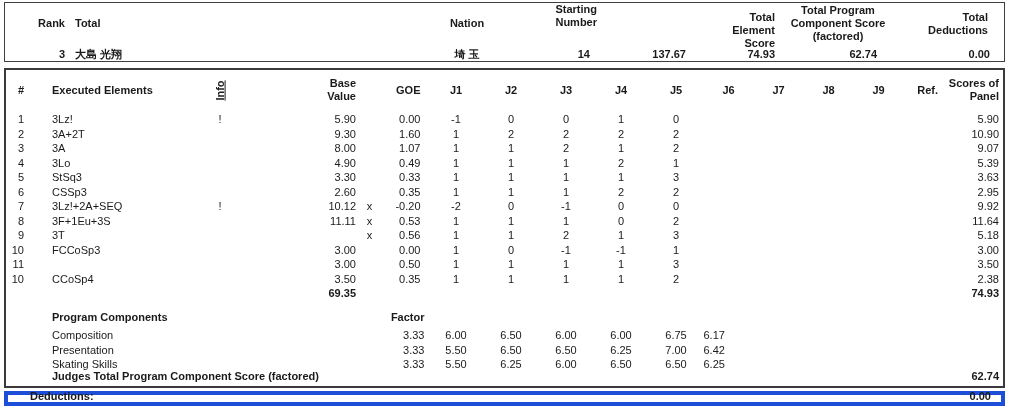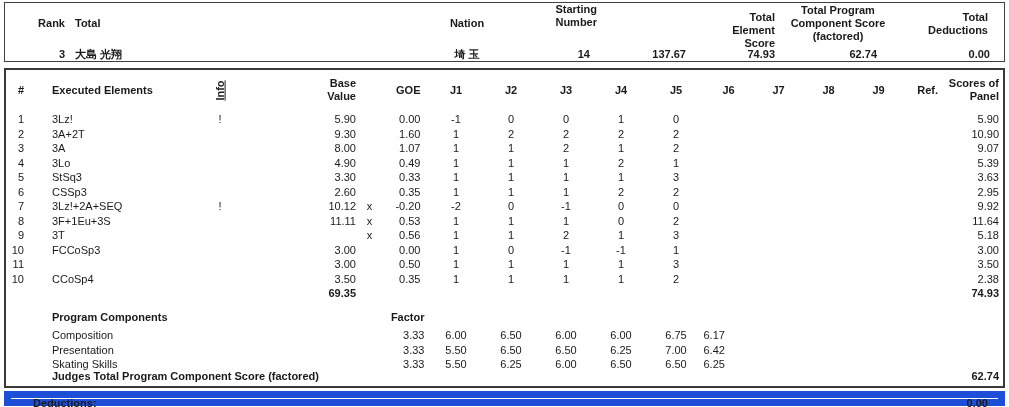--- a/index.html
+++ b/index.html
@@ -22,22 +22,22 @@
 
   
   .mainbox {
     position:absolute; left:4px; top:68px; width:1001px; height:320px;
     border:2px solid #3a3a3a; background:#fff;
   }
 
   
   .dedbox {
     position:absolute; left:4px; top:391px; width:1001px; height:15px;
-    border:7px solid #1d4ed8; background:#fff;
-    display:flex; justify-content:space-between; align-items:flex-start;
+    border:4px solid #1d4ed8; background:#fff;
+    display:flex; justify-content:space-between; align-items:flex-end;
     line-height:11px;
   }
   .dedbox .dlab { padding-left:22px; }
   .dedbox .dval { padding-right:10px; }
 
   
   .egrid {
     position:absolute; left:0; right:0;
     display:grid;
     grid-template-columns:20px 180px 28px 124px 23px 47.5px 55px 55px 55px 55px 55px 50px 50px 50px 50px 34.5px 1fr;

